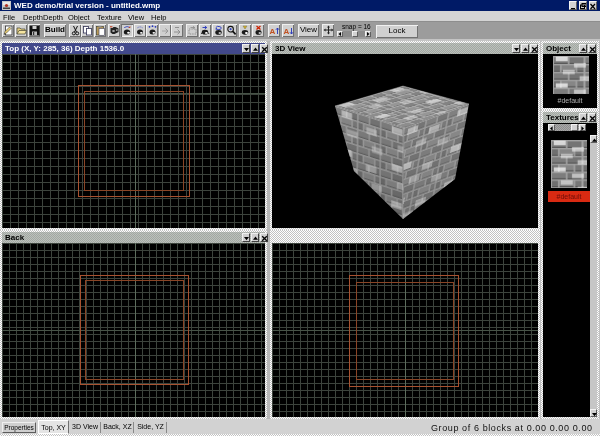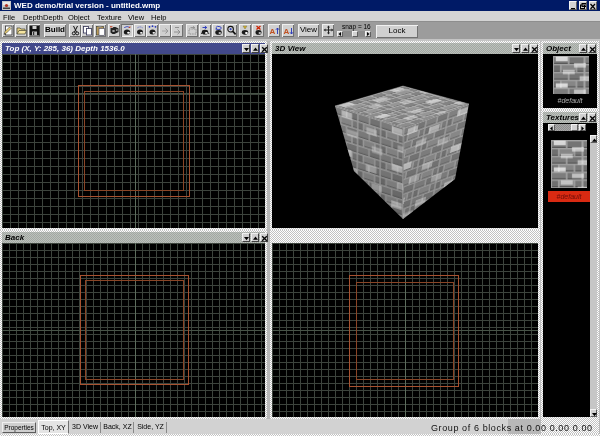--- a/index.html
+++ b/index.html
@@ -1,20 +1,20 @@
 <!DOCTYPE html>
 <html><head>
 <meta charset="utf-8">
 <style>
   * { margin:0; padding:0; box-sizing:border-box; }
   html,body { width:600px; height:436px; overflow:hidden; }
   body { font-family:"Liberation Sans", sans-serif; background:#b8b8b8; position:relative; }
   .abs { position:absolute; }
   
-  .dot-frame { background:repeating-conic-gradient(#ffffff 0% 25%, #c2c2c2 0% 50%) 0 0/2px 2px;font-style:italic; }
+  .dot-frame { background:repeating-conic-gradient(#ffffff 0% 25%, #c2c2c2 0% 50%) 0 0/2px 2px; }
   .titlegray { background:repeating-conic-gradient(#bcc0bc 0% 25%, #a2a8a2 0% 50%) 0 0/2px 2px; }
   
   .raised { border-top:1px solid #efefef; border-left:1px solid #efefef; border-right:1px solid #5c5c5c; border-bottom:1px solid #5c5c5c; background:#cfcfcf; }
   .btn3 svg { display:block; margin:1px auto 0; }
   .btn3 { border-top:1px solid #f2f2f2; border-left:1px solid #f2f2f2; border-right:1px solid #606060; border-bottom:1px solid #606060; background:#d2d2d2; }
   .vpbtn svg { display:block; margin:0 auto; }
   .vpbtn { width:8px; height:9px; background:#d0d0d0; border-top:1px solid #f0f0f0; border-left:1px solid #f0f0f0; border-right:1px solid #404040; border-bottom:1px solid #404040; font-size:6px; line-height:7px; text-align:center; color:#000; }
   .tbtn { position:absolute; top:2px; height:13px; width:13px; background:#d0d0d0;
           box-shadow:inset 1px 1px 0 #f0f0f0, inset -1px -1px 0 #707070; }
   .tbtn svg { position:absolute; left:1px; top:1px; }
@@ -491,21 +491,21 @@
         <div class="abs btn3" style="left:0;top:274px;width:7px;height:8px;font-size:5px;line-height:7px;text-align:center;">
             <svg width="7" height="7" viewBox="0 0 7 7" style="margin-top:1px">
               <path d="M1 2 H6 L3.5 5.2 Z" fill="#000"></path>
             </svg>
           </div>
       </div>
     </div>
   </div>
 </div>
 
-<div class="abs" style="left:0;top:419px;width:508px;height:17px;background:#d2d2d2;">
+<div class="abs" style="left:0;top:419px;width:600px;height:17px;background:#d2d2d2;">
   <div class="abs raised" style="left:2px;top:3px;width:34px;height:11px;font-size:6.5px;text-align:center;line-height:10px;">Properties</div>
   <div class="abs" style="left:38px;top:1px;width:31px;height:14px;background:#e4e4e4;border:1px solid #fff;border-right-color:#707070;font-size:7px;text-align:center;line-height:13px;">Top, XY</div>
   <div class="abs" style="left:70px;top:3px;width:31px;height:11px;font-size:7px;text-align:center;line-height:10px;border-right:1px solid #8a8a8a;">3D View</div>
   <div class="abs" style="left:102px;top:3px;width:32px;height:11px;font-size:7px;text-align:center;line-height:10px;border-right:1px solid #8a8a8a;">Back, XZ</div>
   <div class="abs" style="left:135px;top:3px;width:32px;height:11px;font-size:7px;text-align:center;line-height:10px;border-right:1px solid #8a8a8a;">Side, YZ</div>
   <span class="abs" style="left:431px;top:4px;font-size:9px;letter-spacing:0.6px;white-space:nowrap;color:#111;">Group of 6 blocks at 0.00 0.00 0.00</span>
 </div>
 
 <div class="abs dot-frame" style="left:0;top:434px;width:600px;height:2px;"></div>
 

